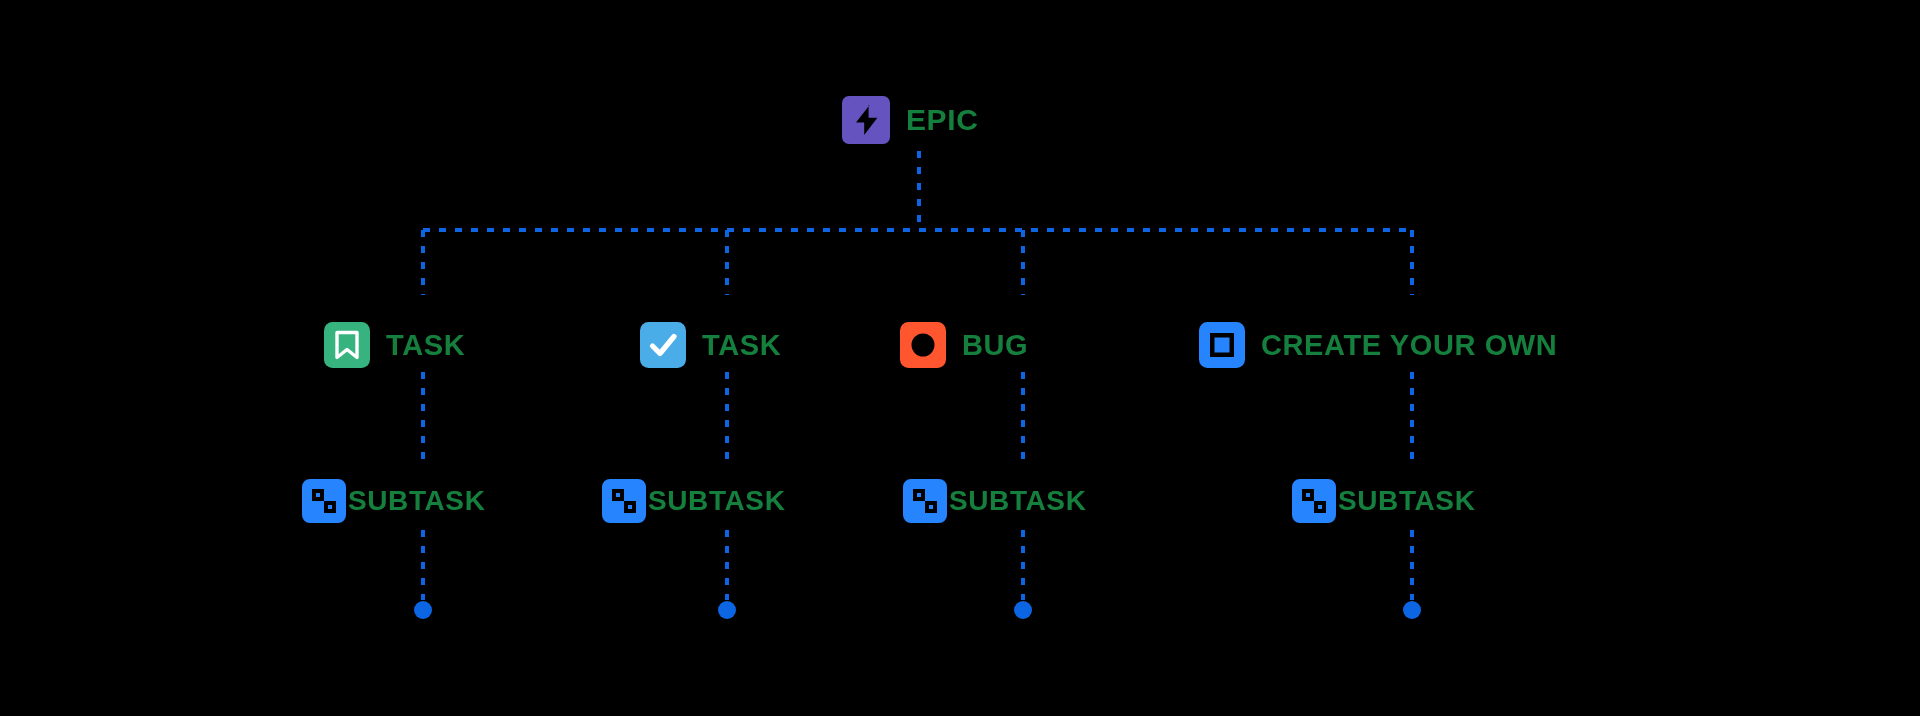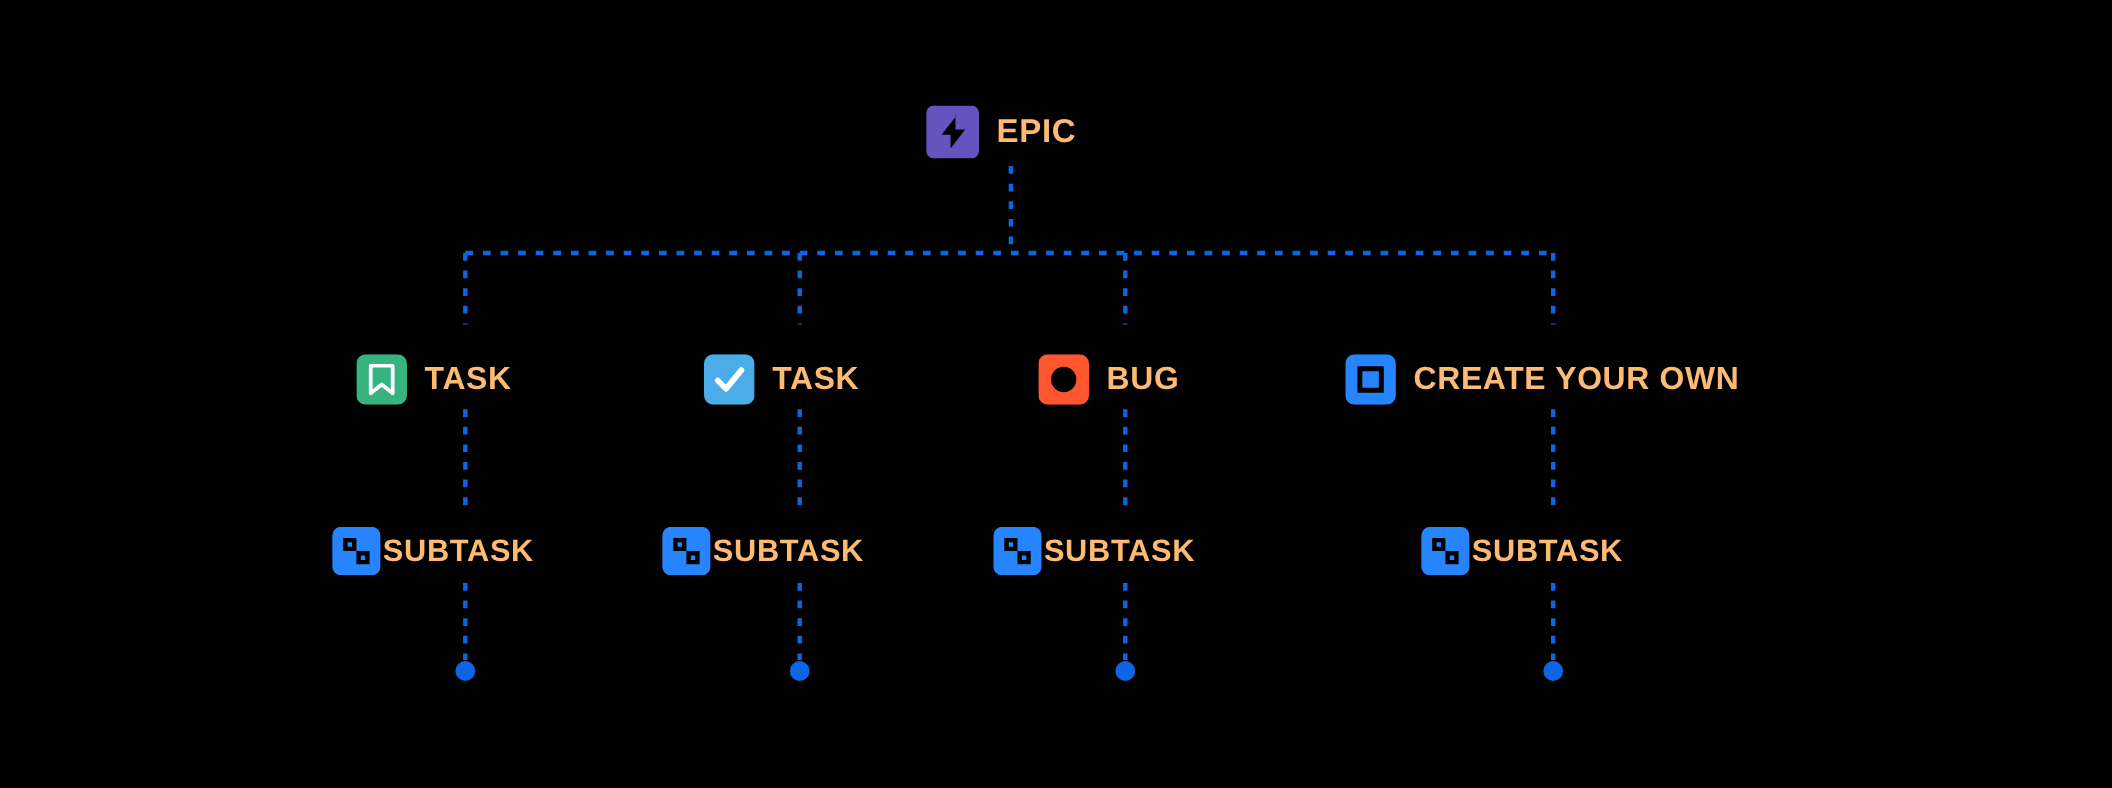--- a/index.html
+++ b/index.html
@@ -36,21 +36,21 @@
     white-space: nowrap;
   }
   .node-icon {
     flex: 0 0 auto;
     display: block;
     border-radius: 8px;
     position: relative;
   }
   .node-label {
     font-weight: bold;
-    color: #fdba74;
+    color: #15803d;
     letter-spacing: 0.6px;
     line-height: 1;
   }
   
   .row-epic .node-icon { width: 48px; height: 48px; border-radius: 9px; }
   .row-epic .node-label { font-size: 30px; margin-left: 16px; }
   
   .row-type .node-icon { width: 46px; height: 46px; border-radius: 9px; }
   .row-type .node-label { font-size: 29px; margin-left: 16px; }
   
@@ -110,31 +110,31 @@
   <div class="node row-type" style="left:640px; top:322px;">
     <span class="node-icon">
       <svg viewBox="0 0 46 46" width="46" height="46" xmlns="http://www.w3.org/2000/svg">
         <rect x="0" y="0" width="46" height="46" rx="8.5" fill="#4BADE8"></rect>
         <path d="M12.5 24 L20 31.5 L34 14.5" fill="none" stroke="#FFFFFF" stroke-width="5.2" stroke-linejoin="round" stroke-linecap="round"></path>
       </svg>
     </span>
     <span class="node-label">TASK</span>
   </div>
 
-  <div class="node row-type" style="left:944px; top:322px;">
+  <div class="node row-type" style="left:900px; top:322px;">
     <span class="node-icon">
       <svg viewBox="0 0 46 46" width="46" height="46" xmlns="http://www.w3.org/2000/svg">
         <path fill-rule="evenodd" clip-rule="evenodd" d="M8.5 0 H37.5 A8.5 8.5 0 0 1 46 8.5 V37.5 A8.5 8.5 0 0 1 37.5 46 H8.5 A8.5 8.5 0 0 1 0 37.5 V8.5 A8.5 8.5 0 0 1 8.5 0 Z
                  M23 11.5 A11.5 11.5 0 1 0 23 34.5 A11.5 11.5 0 1 0 23 11.5 Z" fill="#FF5630"></path>
       </svg>
     </span>
     <span class="node-label">BUG</span>
   </div>
 
-  <div class="node row-type" style="left:1199px; top:322px;margin-left:24px;">
+  <div class="node row-type" style="left:1199px; top:322px;">
     <span class="node-icon">
       <svg viewBox="0 0 46 46" width="46" height="46" xmlns="http://www.w3.org/2000/svg">
         <path fill-rule="evenodd" clip-rule="evenodd" d="M8.5 0 H37.5 A8.5 8.5 0 0 1 46 8.5 V37.5 A8.5 8.5 0 0 1 37.5 46 H8.5 A8.5 8.5 0 0 1 0 37.5 V8.5 A8.5 8.5 0 0 1 8.5 0 Z
                  M11 11 V35 H35 V11 Z
                  M15.5 15.5 H30.5 V30.5 H15.5 Z" fill="#2684FF"></path>
       </svg>
     </span>
     <span class="node-label">CREATE YOUR OWN</span>
   </div>
 

